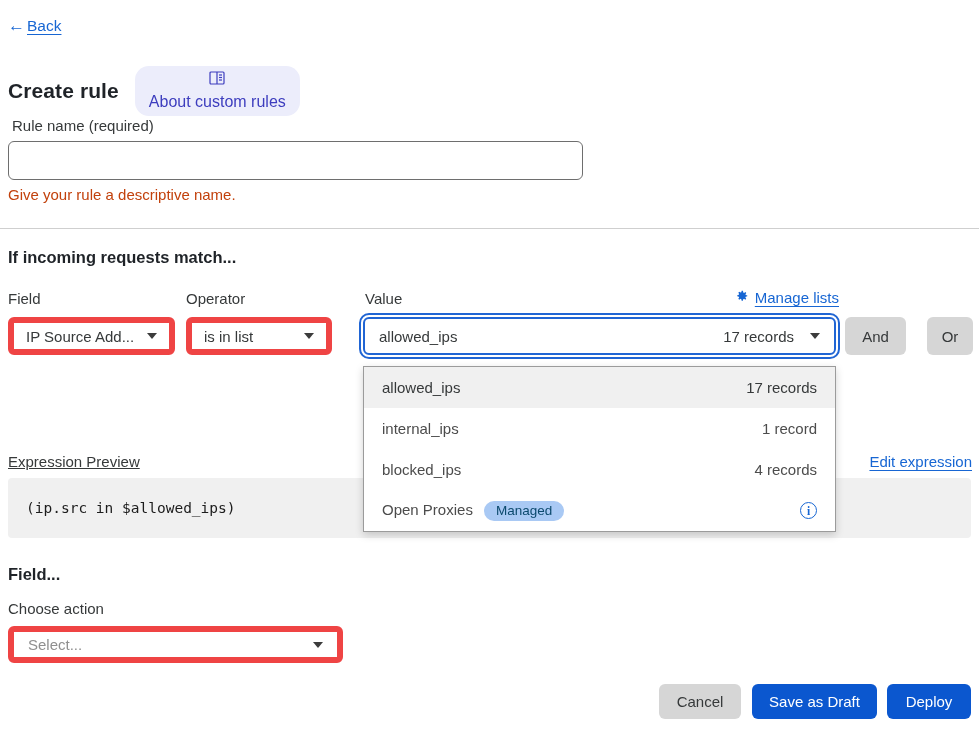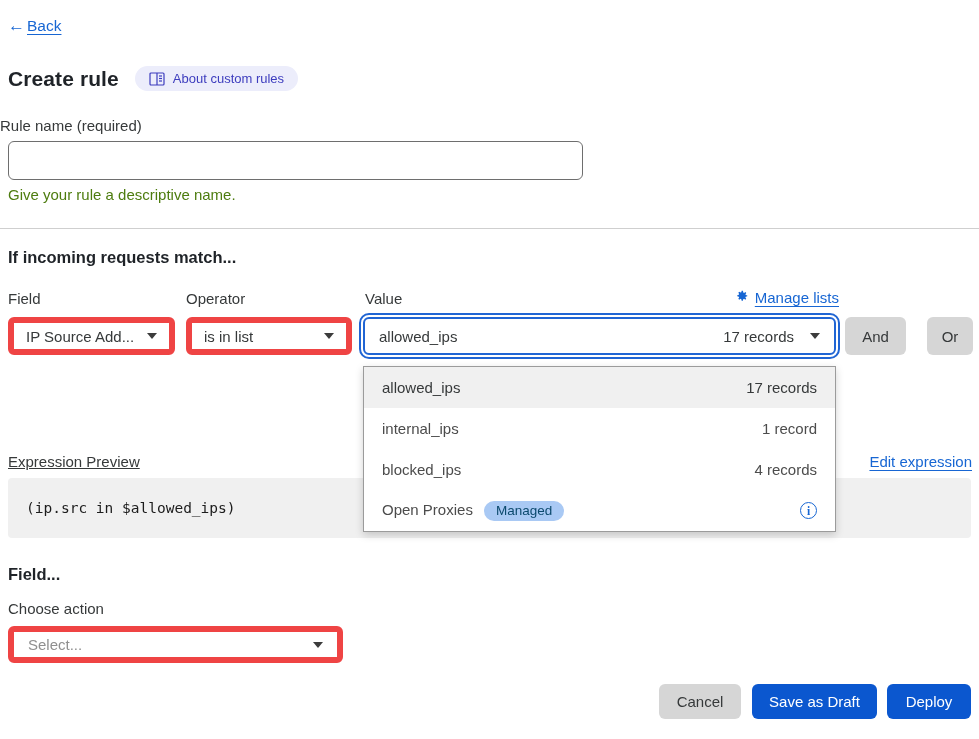--- a/index.html
+++ b/index.html
@@ -11,45 +11,45 @@
   .underlined { text-decoration:underline; text-underline-offset:3px; }
 
   
   .back { position:absolute; left:8px; top:16px; display:flex; align-items:center; gap:2px; font-size:15.5px; }
   .back .arrow { text-decoration:none; font-size:17px; }
 
   
   .title-row { position:absolute; left:8px; top:66px; display:flex; align-items:center; gap:16px; }
   .page-title { font-size:21px; font-weight:700; color:#1f2328; letter-spacing:.1px; }
   .about-badge { display:inline-flex; align-items:center; gap:8px; background:#ecedfb; color:#3d3dbe;
-                 padding:5px 14px; border-radius:14px; font-size:13px; cursor:pointer; }
+                 padding:5px 14px; border-radius:14px; font-size:16px; cursor:pointer;flex-direction:column; }
   .about-badge svg { display:block; }
 
   
   .field-label { position:absolute; font-size:15px; color:#36393a; }
-  .rule-name-label { left:0; top:117px; }
+  .rule-name-label { left:12px; top:117px; }
   .rule-name-input { position:absolute; left:8px; top:141px; width:575px; height:39px;
                      border:1px solid #6e6e6e; border-radius:6px; font-size:15px; padding:0 12px;
                      font-family:"Liberation Sans", sans-serif; }
-  .helper-text { position:absolute; left:8px; top:186px; font-size:15px; color:#4d7c0f; }
+  .helper-text { position:absolute; left:8px; top:186px; font-size:15px; color:#c2410c; }
 
   .divider { position:absolute; left:0; top:228px; width:979px; height:1px; background:#cfcfcf; }
 
   .section-heading { position:absolute; font-size:16.5px; font-weight:700; color:#1f2328; }
   .match-heading { left:8px; top:248px; }
 
   .col-label-field { left:8px; top:290px; }
   .col-label-operator { left:186px; top:290px; }
   .col-label-value { left:365px; top:290px; }
 
   .select { position:absolute; top:317px; height:38px; background:#fff; border:6px solid #ef4444;
             border-radius:6px; display:flex; align-items:center; justify-content:space-between;
             padding:0 12px; font-size:15px; color:#36393a; cursor:pointer; }
   .field-select { left:8px; width:167px; }
-  .operator-select { left:186px; width:166px; }
+  .operator-select { left:186px; width:146px; }
   .value-select { left:363px; width:473px; border:2px solid #2065d4; outline:2px solid #2065d4;
                   outline-offset:2px; padding:0 14px; }
   .value-right { display:flex; align-items:center; gap:16px; }
   .chevron { width:0; height:0; border-left:5.5px solid transparent; border-right:5.5px solid transparent;
              border-top:6.5px solid #3c3c3c; }
 
   .manage-lists { position:absolute; top:289px; right:140px; display:flex; align-items:flex-start; gap:6px;
                   font-size:15px; }
   .manage-lists svg { display:block; }
 

